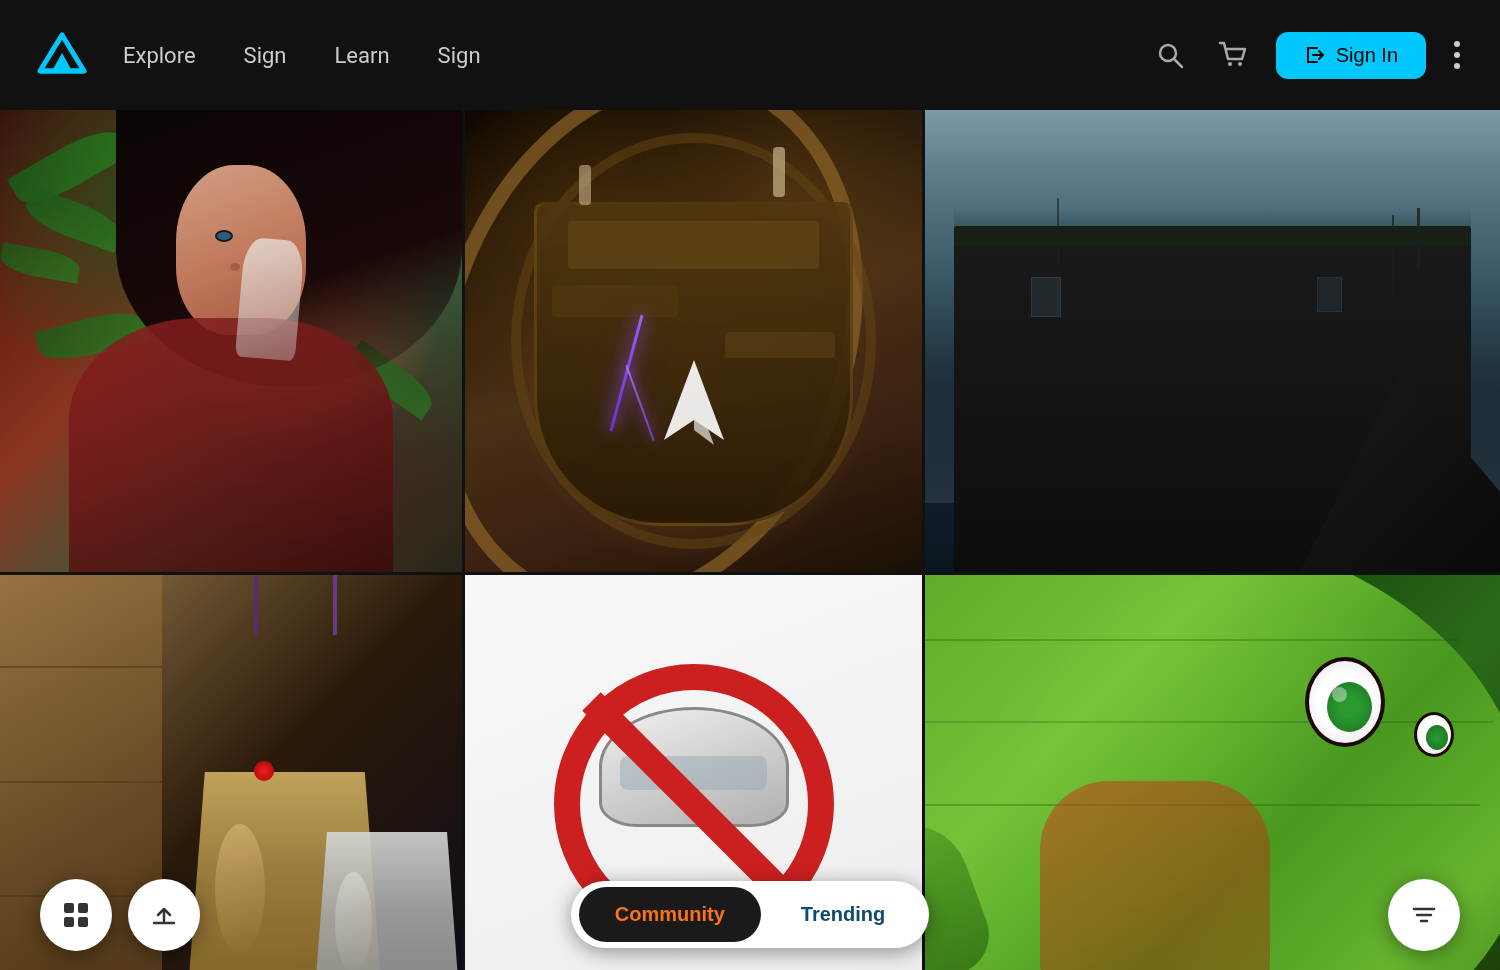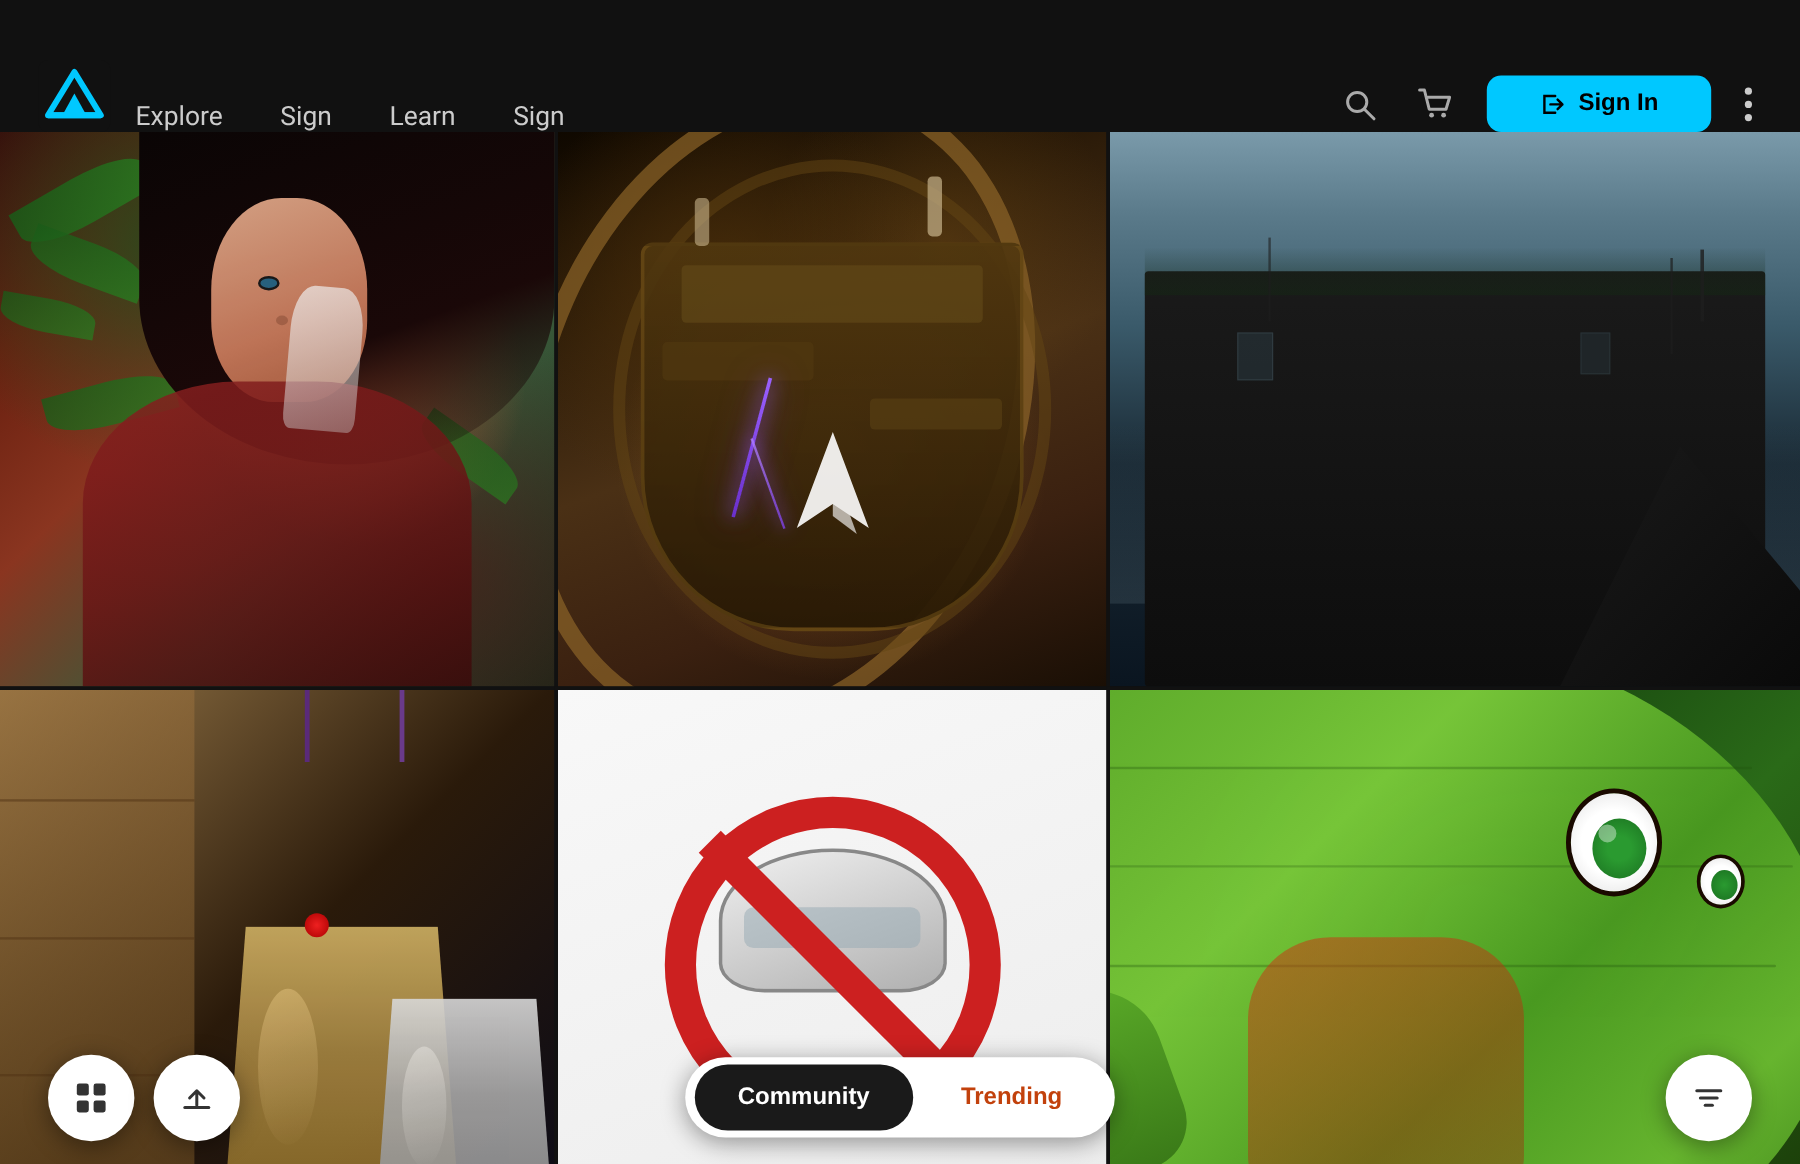--- a/index.html
+++ b/index.html
@@ -11,23 +11,23 @@
       overflow: hidden;
       position: relative;
     }
 
     
     .header {
       width: 100%;
       height: 110px;
       background: #111;
       display: flex;
-      align-items: flex-end;
+      align-items: center;
       padding: 0 32px;
-      gap: 21px;
+      gap: 31px;
       position: relative;
       z-index: 10;
     }
 
     .logo {
       width: 60px;
       height: 60px;
       flex-shrink: 0;
     }
 
@@ -78,22 +78,22 @@
       align-items: center;
       gap: 10px;
     }
 
     .btn-signin {
       background: #00c8ff;
       border: none;
       border-radius: 12px;
       color: #000;
       font-size: 20px;
-      font-weight: 700;
-      padding: 12px 44px;
+      font-weight: 400;
+      padding: 12px 28px;
       cursor: pointer;
       display: flex;
       align-items: center;
       gap: 10px;
     }
 
     .more-btn {
       background: none;
       border: none;
       color: #ccc;
@@ -186,27 +186,27 @@
     }
 
     .tab-item {
       padding: 16px 36px;
       border-radius: 40px;
       font-size: 20px;
       font-weight: 600;
       cursor: pointer;
       border: none;
       background: transparent;
-      color: #c2410c;
+      color: #0c4a6e;
       white-space: nowrap;
     }
 
     .tab-item.active {
       background: #1a1a1a;
-      color: #ffffff;
+      color: #f97316;
     }
 
     .bottom-right-btn {
       position: absolute;
       right: 40px;
     }
     .icon-md { width: 32px; height: 32px; }
 
     
     .art1-bg {

